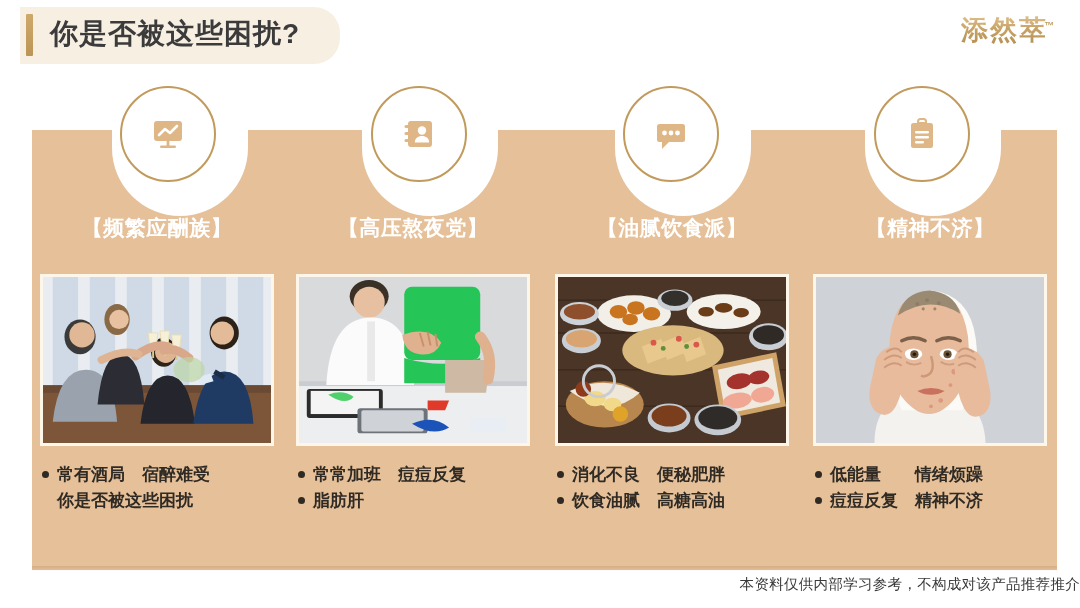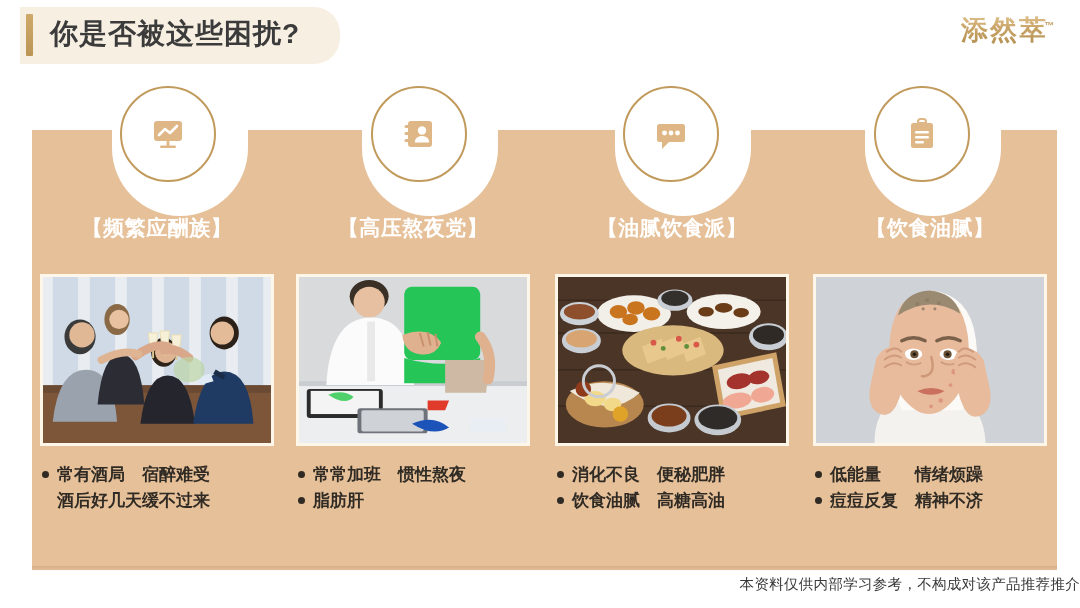--- a/index.html
+++ b/index.html
@@ -228,21 +228,21 @@
         <path d="M150 84 q-14 -12 -26 -8" stroke="#d9a88a" stroke-width="9" fill="none" stroke-linecap="round"></path>
         <path d="M60 86 q22 -12 38 -6" stroke="#dfb492" stroke-width="8" fill="none" stroke-linecap="round"></path>
         <ellipse cx="150" cy="96" rx="16" ry="13" fill="#bcd6a5" opacity=".7"></ellipse>
       </svg>
     </div>
     <div class="bullets">
       <div class="bline">
         <span class="dot"></span>
         <span>
           <span class="btxt">常有酒局　宿醉难受</span><br>
-          <span class="btxt">酒后好几天缓不过来</span>
+          <span class="btxt">你是否被这些困扰</span>
         </span>
       </div>
     </div>
   </div>
 
   <div class="col" style="left:288px;top:130px;">
     <div class="col-head">【高压熬夜党】</div>
     <div class="photo">
       <svg class="ph" viewBox="0 0 234 172" preserveAspectRatio="none">
         <rect width="234" height="172" fill="#d9dadc"></rect>
@@ -268,21 +268,21 @@
         <rect x="60" y="136" width="72" height="26" rx="3" fill="#6e7279"></rect>
         <rect x="64" y="138" width="64" height="22" rx="2" fill="#cfd3d8"></rect>
         <path d="M132 128 l22 0 l-4 10 l-18 0z" fill="#e03a2a"></path>
         <path d="M116 152 q22 -10 38 4 q-16 10 -38 -4z" fill="#1c53b8"></path>
         <rect x="176" y="146" width="36" height="14" rx="2" fill="#e8eef4"></rect>
       </svg>
     </div>
     <div class="bullets">
       <div class="bline">
         <span class="dot"></span>
-        <span class="btxt">常常加班　惯性熬夜</span>
+        <span class="btxt">常常加班　痘痘反复</span>
       </div>
       <div class="bline">
         <span class="dot"></span>
         <span class="btxt">脂肪肝</span>
       </div>
     </div>
   </div>
 
   <div class="col" style="left:547px;top:130px;">
     <div class="col-head">【油腻饮食派】</div>
@@ -362,21 +362,21 @@
         <span class="btxt">消化不良　便秘肥胖</span>
       </div>
       <div class="bline">
         <span class="dot"></span>
         <span class="btxt">饮食油腻　高糖高油</span>
       </div>
     </div>
   </div>
 
   <div class="col" style="left:805px;top:130px;">
-    <div class="col-head">【饮食油腻】</div>
+    <div class="col-head">【精神不济】</div>
     <div class="photo">
       <svg class="ph" viewBox="0 0 234 172" preserveAspectRatio="none">
         <rect width="234" height="172" fill="#c9ccd1"></rect>
         <rect x="0" y="0" width="234" height="172" fill="#cfd2d6"></rect>
         <path d="M60 172 q0 -52 56 -56 q56 4 58 56z" fill="#f3f2ef"></path>
         <path d="M118 14 q40 4 46 50 q6 48 -14 74 l-24 0 q12 -40 6 -78 q-4 -34 -14 -46z" fill="#fbfaf7"></path>
         <path d="M116 14 q-34 6 -38 50 q-4 44 10 74 l22 0 q-12 -40 -6 -78 q4 -34 12 -46z" fill="#fbfaf7"></path>
         <path d="M116 16 q34 0 40 46 q4 40 -12 62 q-14 18 -28 18 q-14 0 -28 -18 q-16 -22 -12 -62 q6 -46 40 -46z" fill="#e8bb9c"></path>
         <path d="M84 40 q32 -22 64 -2 q-6 -22 -32 -24 q-26 2 -32 26z" fill="#9a8a72"></path>
         <g fill="#8a7a64" opacity=".8">

